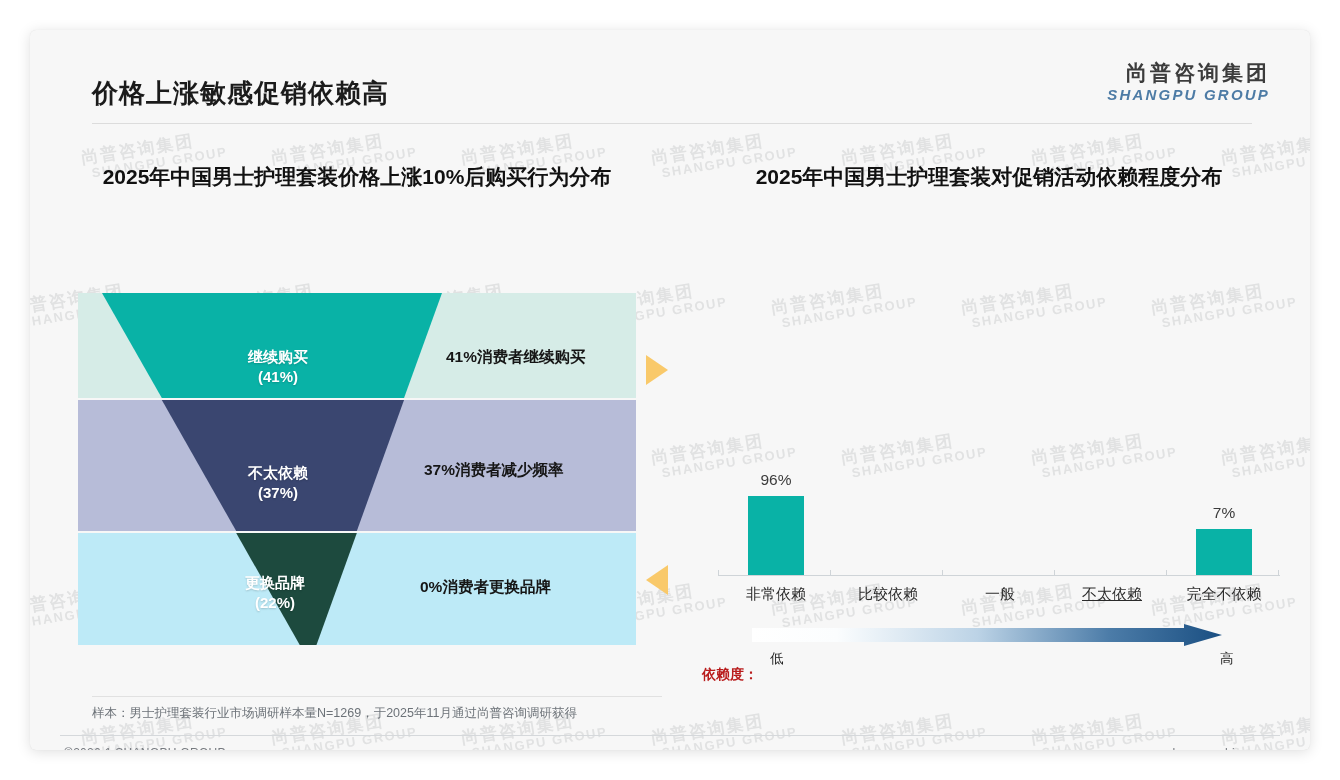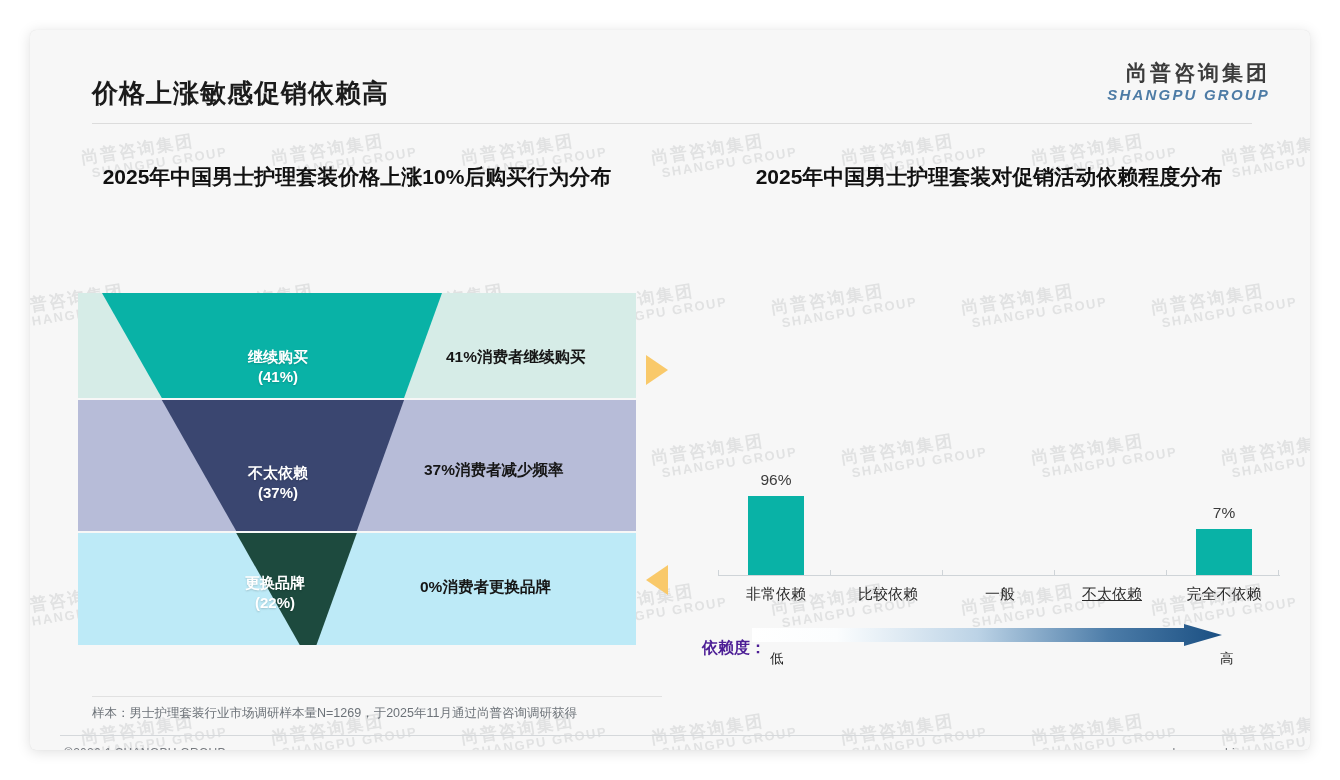--- a/index.html
+++ b/index.html
@@ -127,22 +127,22 @@
   .bar-val { font-size: 15.5px; color: #3b3b3b; margin-bottom: 7px; }
   .bar-rect { width: 56px; background: #09b2a6; }
   .x-label {
     position: absolute; top: 345px; width: 112px; text-align: center;
     font-size: 15px; color: #2b2b2b;
   }
 
   
   .legend { position: absolute; left: 650px; top: 592px; width: 620px; height: 60px; z-index: 5; }
   .legend-caption {
-    position: absolute; left: 22px; top: 16px;
-    font-size: 16px; font-weight: 700; color: #4c1d95;
+    position: absolute; left: 22px; top: 44px;
+    font-size: 14px; font-weight: 700; color: #b91c1c;
   }
   .legend-low {
     position: absolute; left: 90px; top: 28px;
     font-size: 13.5px; color: #222;
   }
   .legend-high {
     position: absolute; left: 540px; top: 28px;
     font-size: 13.5px; color: #222;
   }
   .legend-bar {

